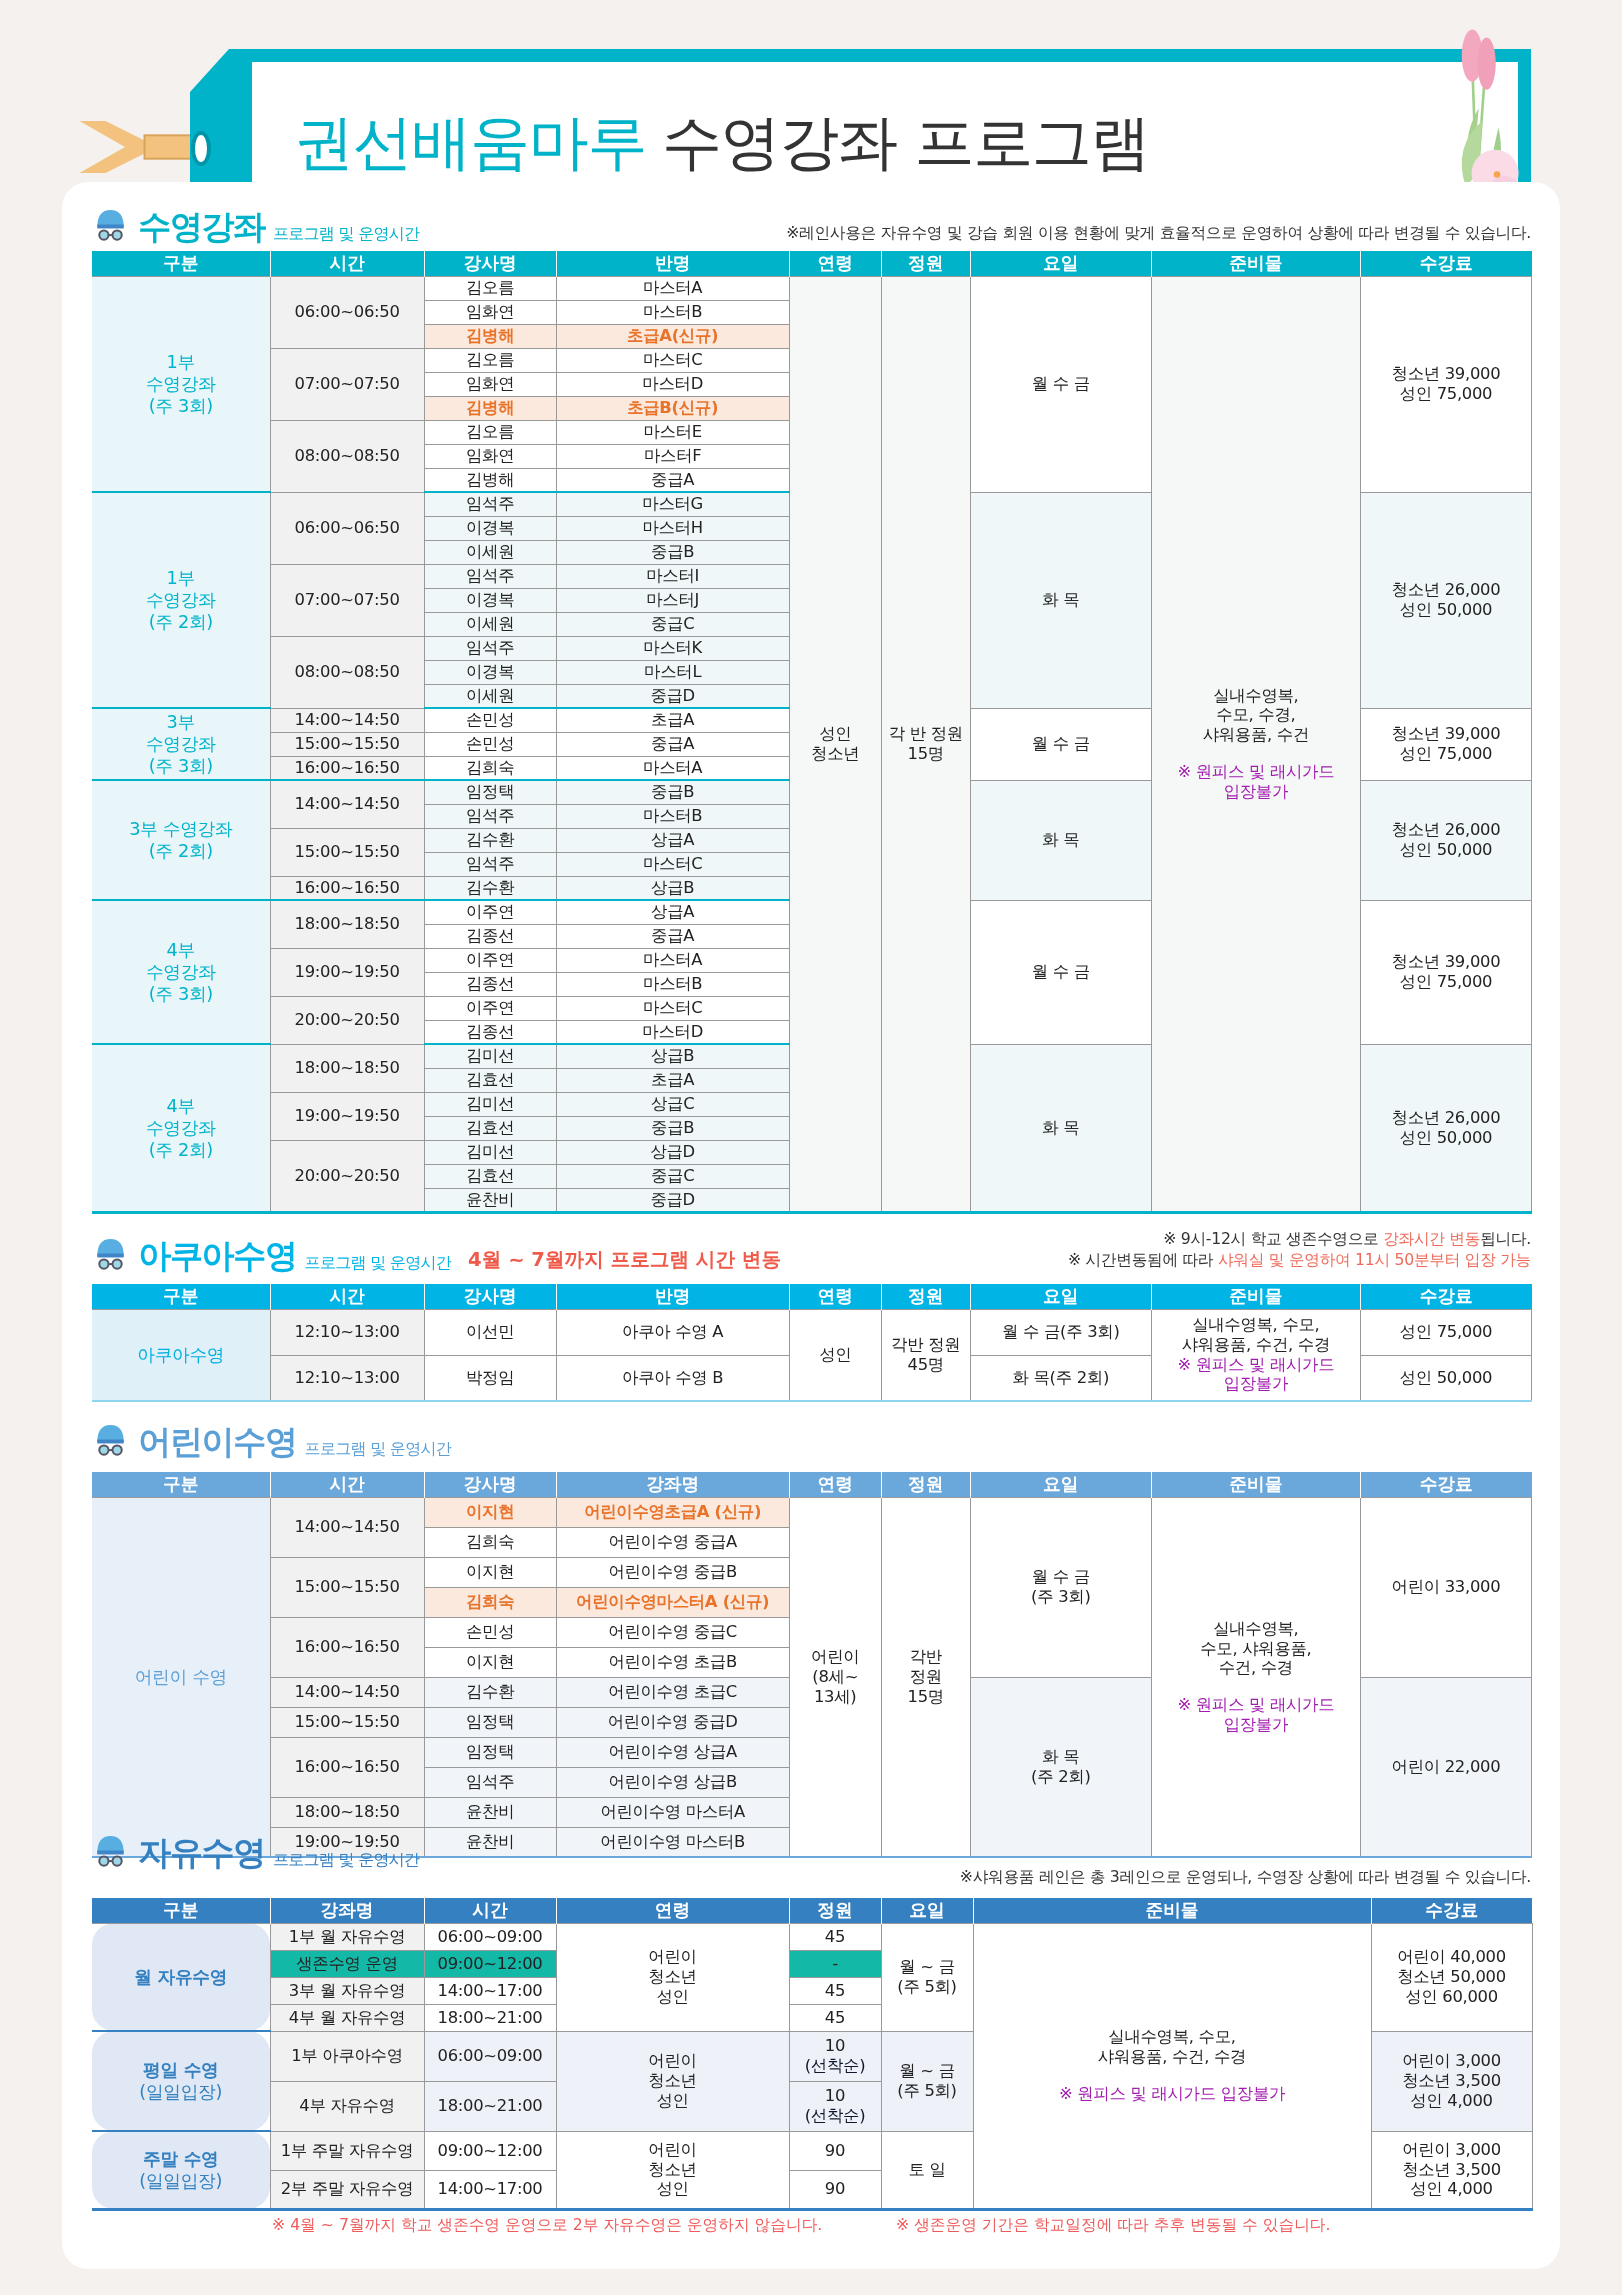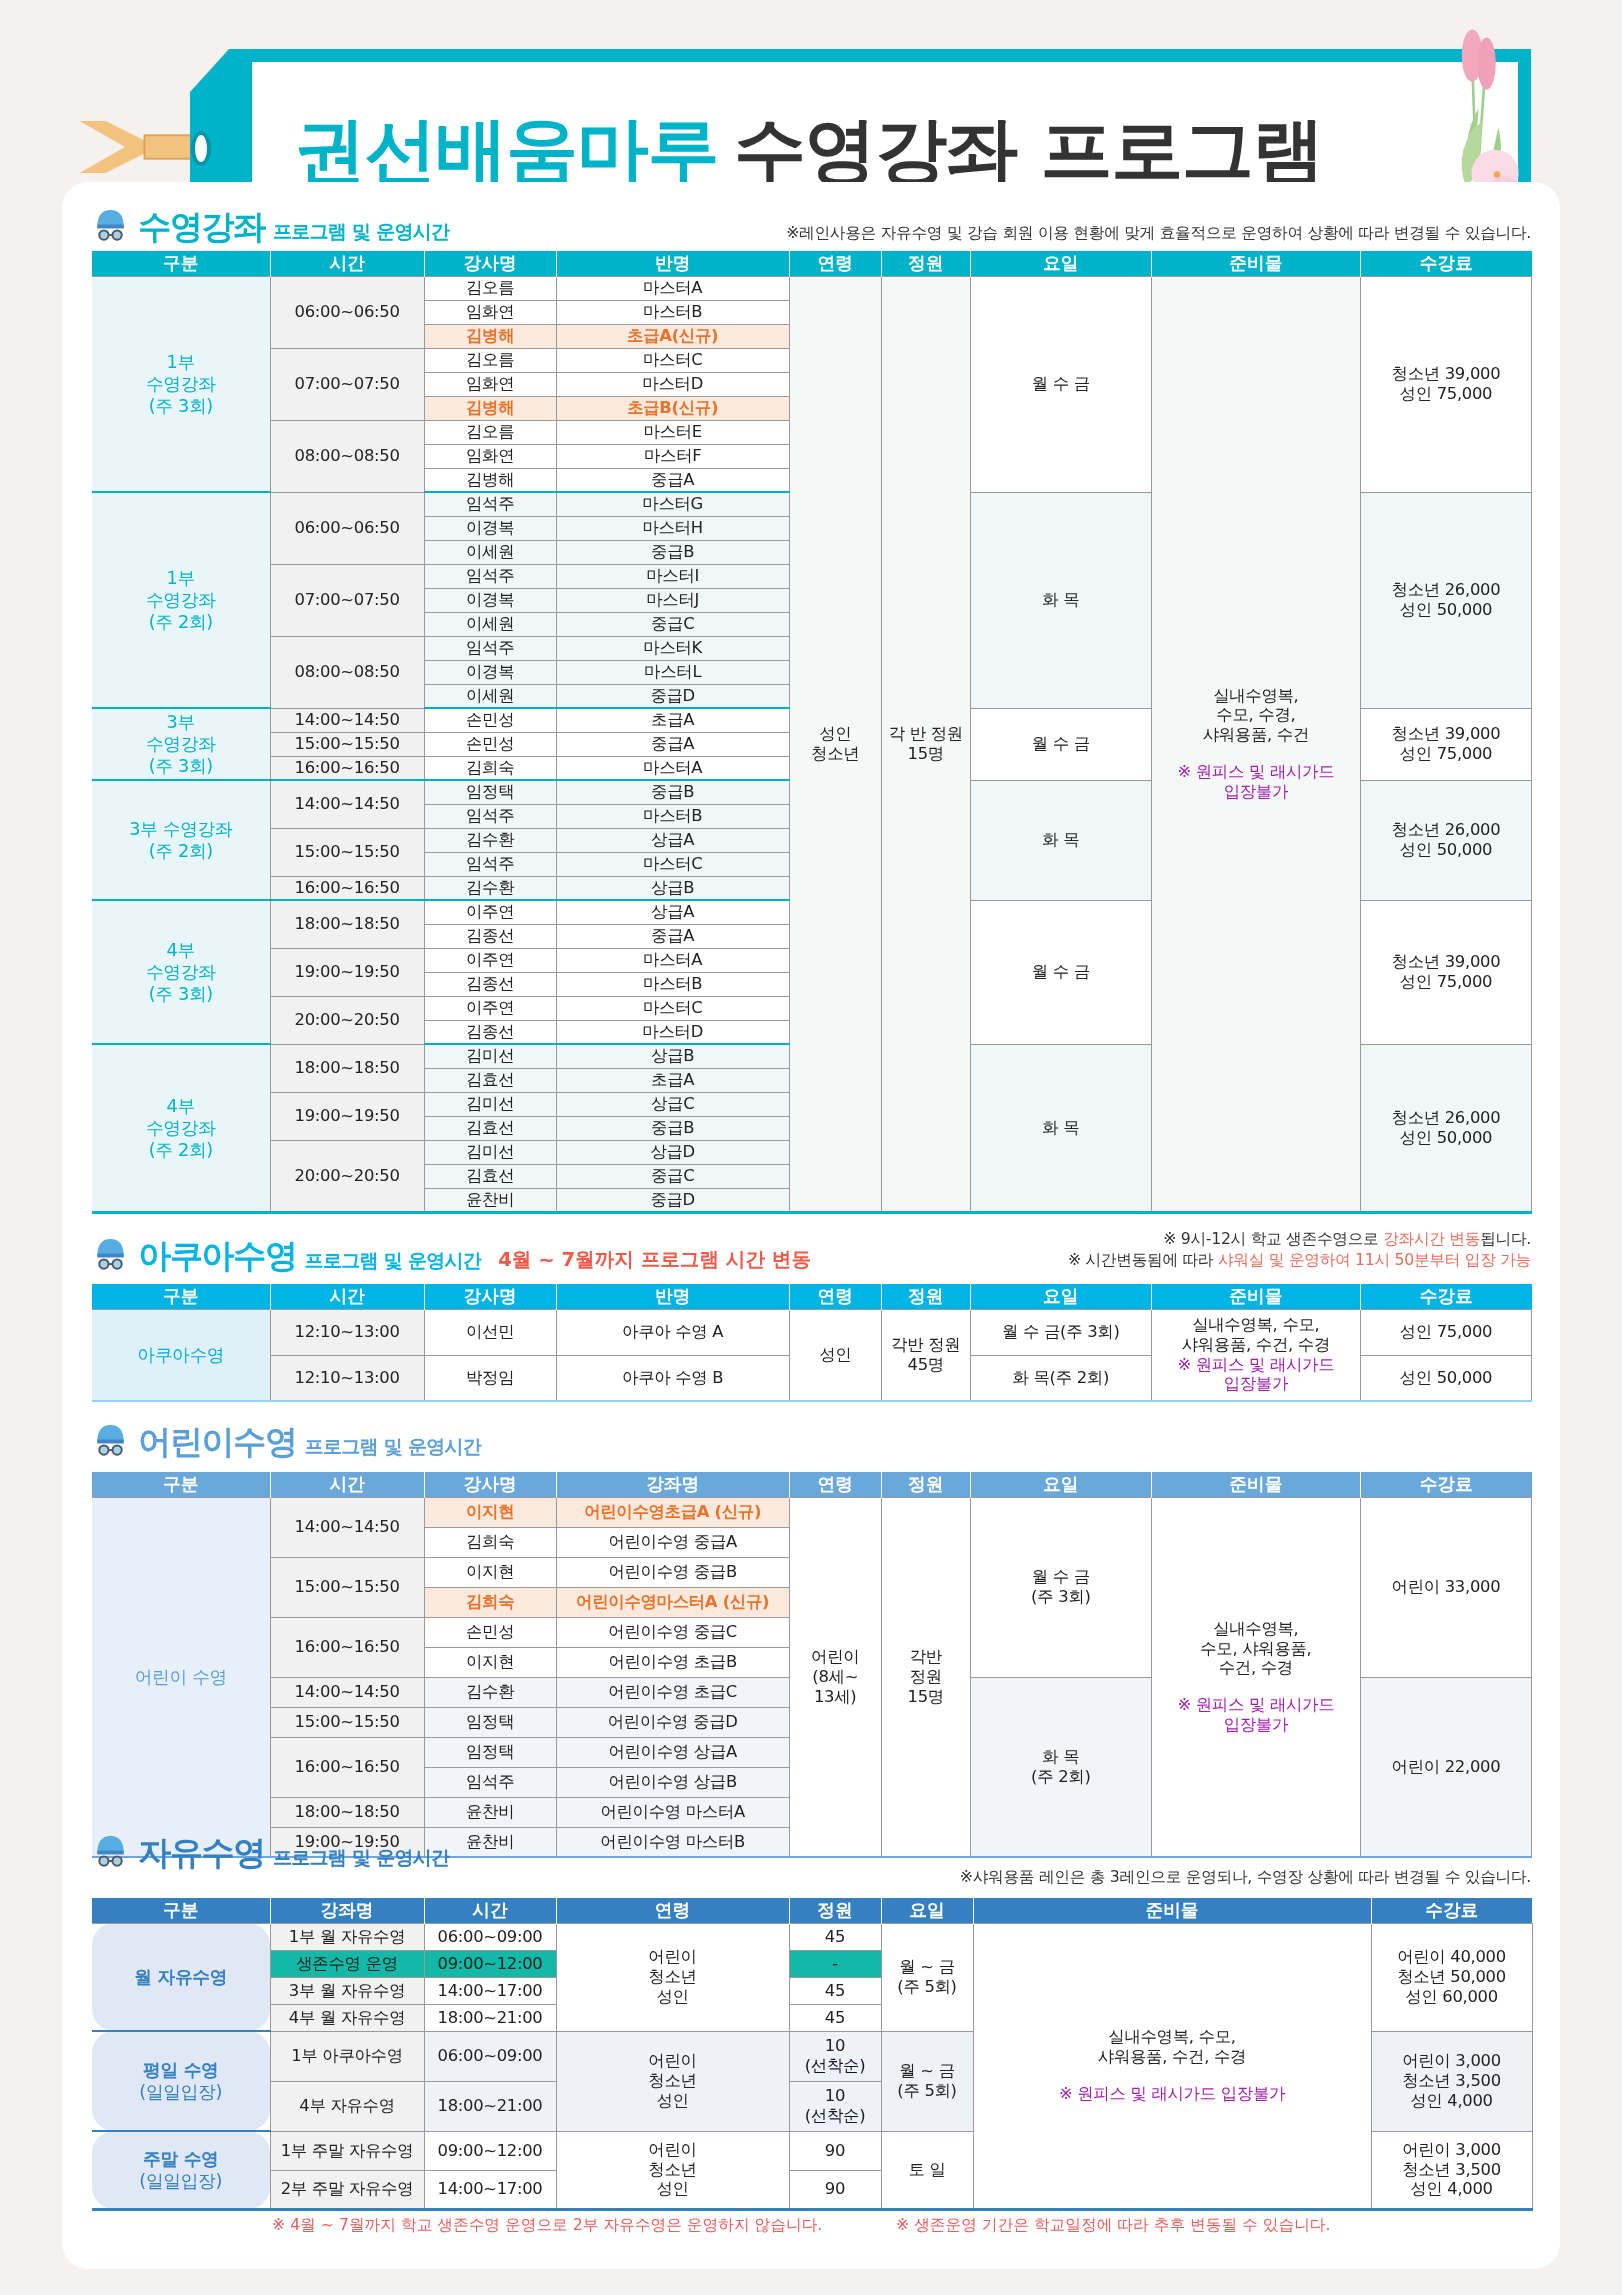--- a/index.html
+++ b/index.html
@@ -4,32 +4,32 @@
 <style>
   * { box-sizing: border-box; margin: 0; padding: 0; }
   html, body { width: 1623px; height: 2295px; background: #f4f1ee; font-family: "DejaVu Sans", "Liberation Sans", sans-serif; color: #222; overflow: hidden; }
   .page { position: relative; width: 1623px; height: 2295px; }
 
   
   .tag-outer { position: absolute; left: 190px; top: 49px; width: 1341px; height: 151px; background: #00b3c9; clip-path: polygon(39px 0, 100% 0, 100% 100%, 0 100%, 0 43px); }
   .tag-inner { position: absolute; left: 252px; top: 62px; width: 1266px; height: 131px; background: #fff; }
   .tag-hole { position: absolute; left: 191px; top: 131px; width: 19.6px; height: 35px; border-radius: 50%; border: 4.6px solid #0096aa; background: #fff; }
   .tag-string { position: absolute; left: 79px; top: 121px; width: 131px; height: 52px; }
-  .title { position: absolute; left: 294px; top: 103px; font-size: 72px; font-weight: bold; letter-spacing: -1.3px; white-space: nowrap; }
+  .title { position: absolute; left: 294px; top: 103px; font-size: 60px; font-weight: normal; letter-spacing: -1.3px; white-space: nowrap; }
   .title .t1 { color: #00b3c9; }
   .title .t2 { color: #333; margin-left: 15.7px; }
   .flower { position: absolute; left: 1433px; top: 23px; width: 98px; height: 183px; }
 
   
   .card { position: absolute; left: 62px; top: 182px; width: 1498px; height: 2087px; background: #fff; border-radius: 26px; }
 
   .sec-title { position: absolute; display: flex; align-items: flex-end; white-space: nowrap; }
   .sec-title .icon { width: 37px; height: 37px; margin-right: 9.2px; }
   .sec-title .big { font-size: 33px; font-weight: bold; letter-spacing: -1.3px; line-height: 1; }
-  .sec-title .small { font-size: 19px; font-weight: bold; margin-left: 7.9px; letter-spacing: -0.7px; line-height: 1.2; }
+  .sec-title .small { font-size: 16px; font-weight: normal; margin-left: 7.9px; letter-spacing: -0.7px; line-height: 1.2; }
   .sec-title .red { font-size: 19.6px; color: #ef5a4a; margin-left: 17px; font-weight: bold; line-height: 1.3; }
   .note { position: absolute; font-size: 15.7px; color: #333; text-align: right; white-space: nowrap; letter-spacing: -0.3px; line-height: 1.35; }
   .note .hl { color: #ef6a5a; }
 
   table { position: absolute; border-collapse: collapse; table-layout: fixed; font-size: 16.4px; }
   th { color: #fff; font-weight: bold; font-size: 17.7px; height: 25px; border-left: 1.3px solid #fff; }
   th:first-child { border-left: none; }
   td { text-align: center; vertical-align: middle; border: 0.7px solid #999; line-height: 1.2; padding: 0 2.6px; letter-spacing: -0.3px; }
   td.grp { font-size: 17.7px; line-height: 1.25; border-left: none; }
   td.time { background: #f1f1f1; }

